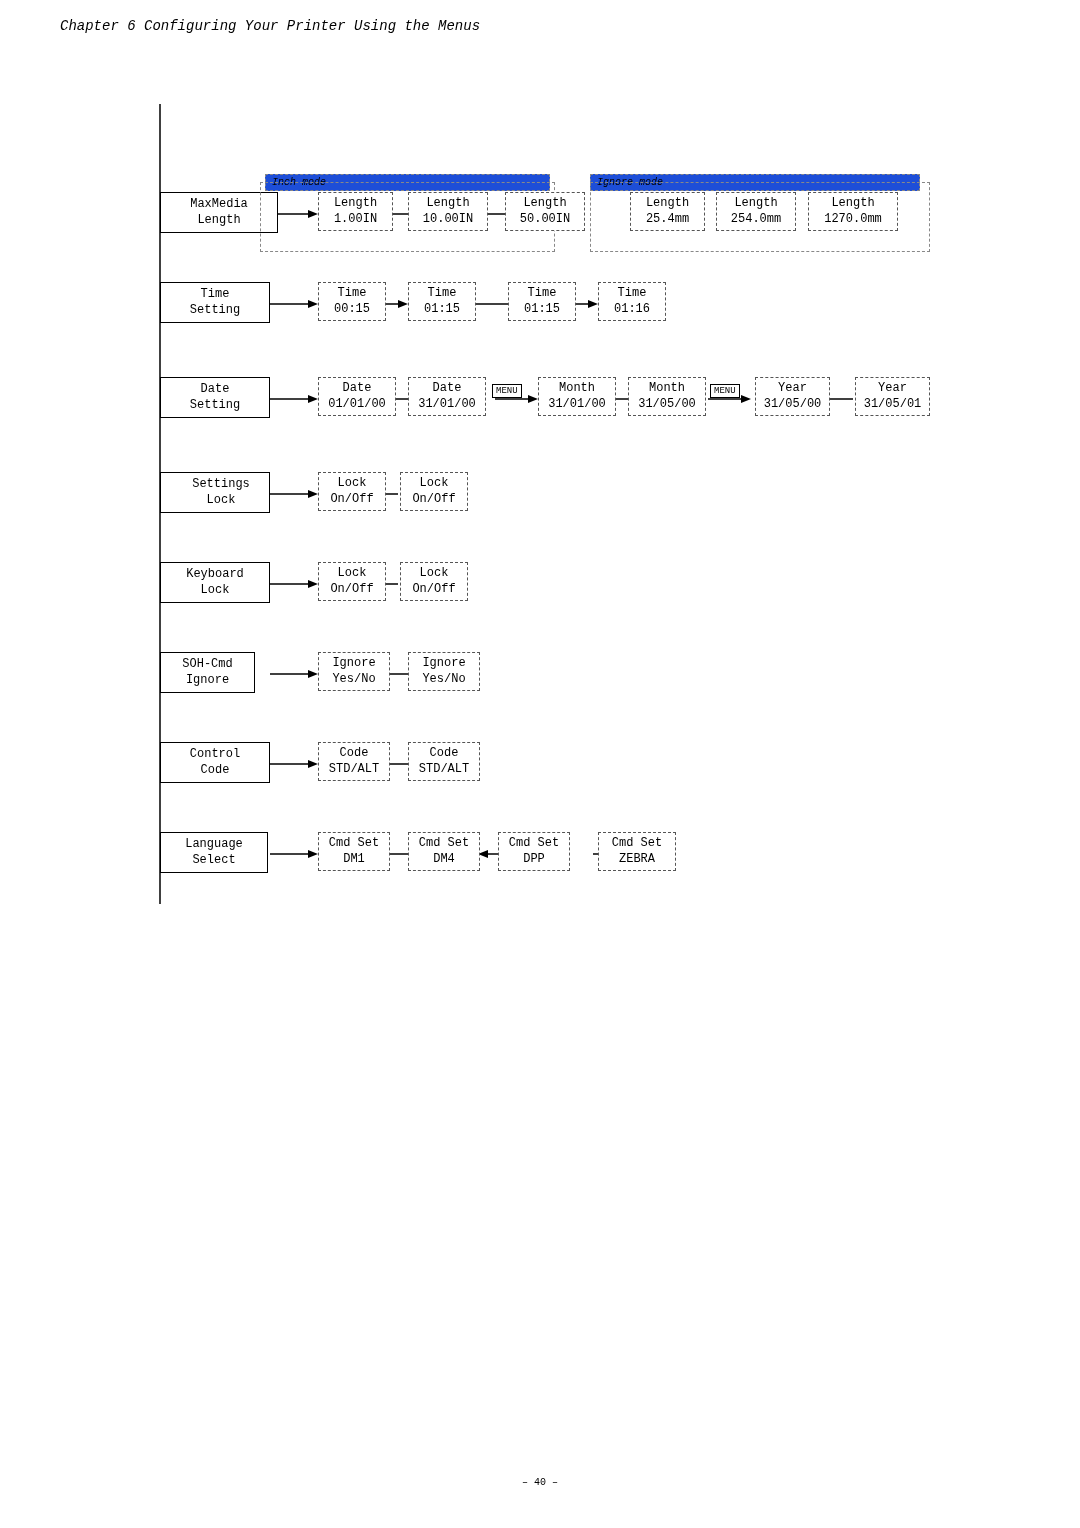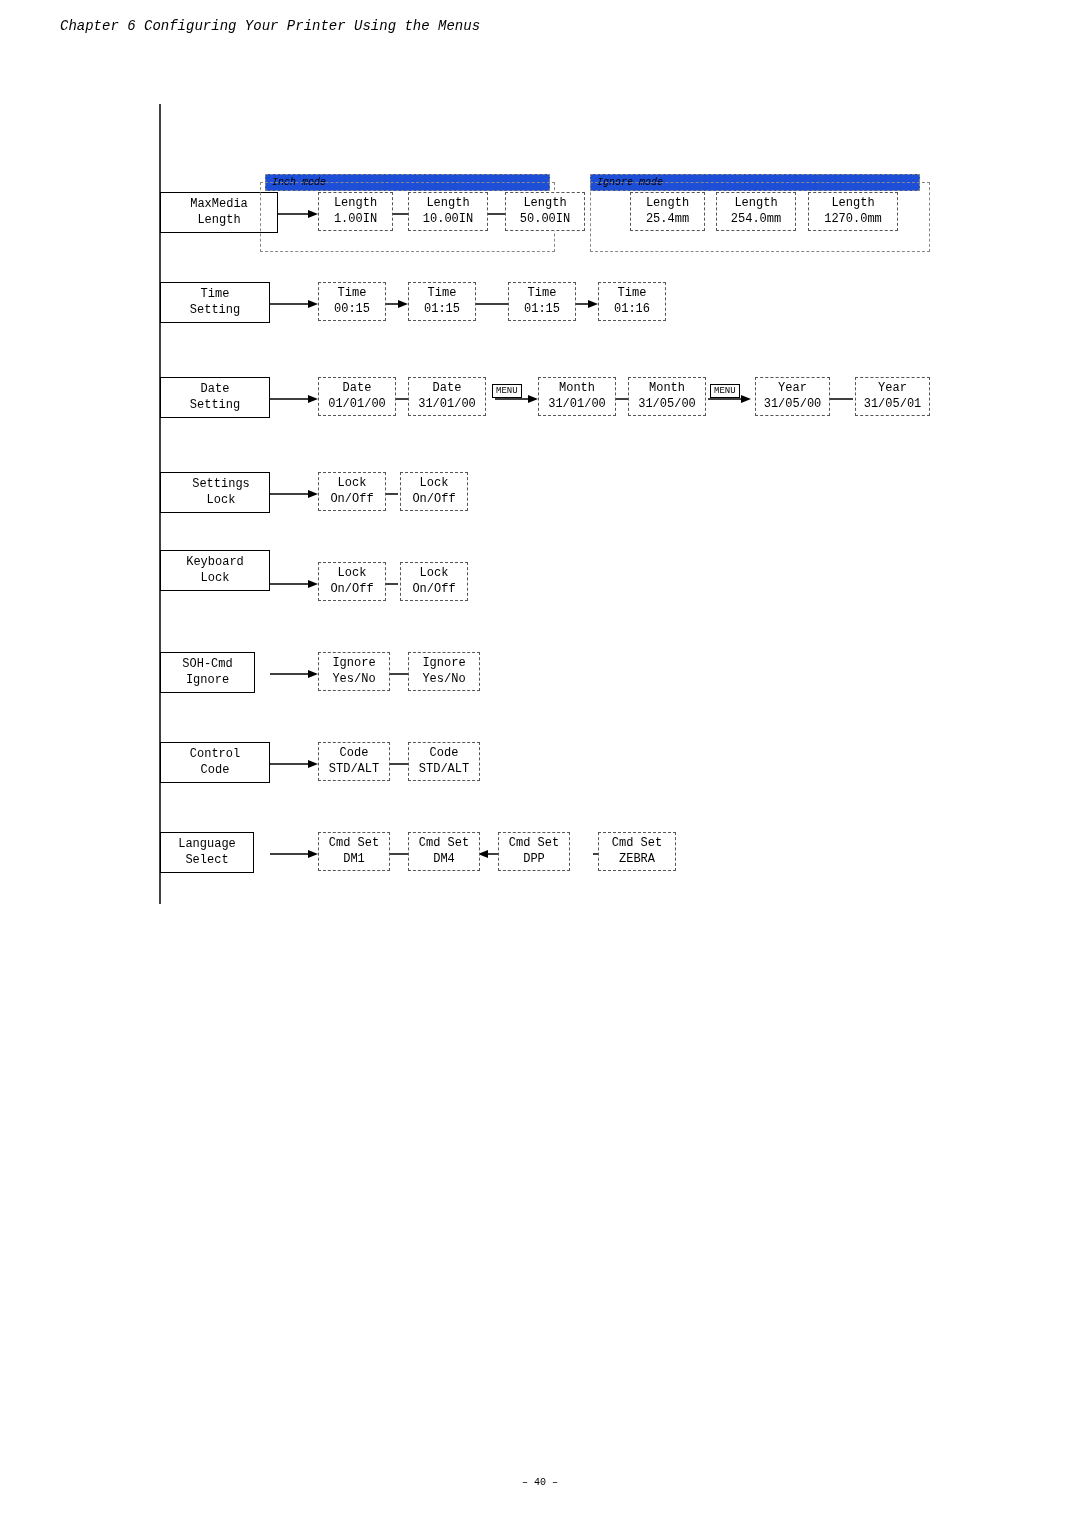--- a/index.html
+++ b/index.html
@@ -178,27 +178,27 @@
   </svg>
 
   <div class="nav-box" style="left:100px; top:118px; width:118px;">MaxMedia<br>Length</div>
 
   <div class="nav-box" style="left:100px; top:208px; width:110px;">Time<br>Setting</div>
 
   <div class="nav-box" style="left:100px; top:303px; width:110px;">Date<br>Setting</div>
 
   <div class="nav-box" style="left:100px; top:398px; width:110px;padding-left:20px;">Settings<br>Lock</div>
 
-  <div class="nav-box" style="left:100px; top:476px; width:110px;">Keyboard<br>Lock</div>
+  <div class="nav-box" style="left:100px; top:488px; width:110px;">Keyboard<br>Lock</div>
 
   <div class="nav-box" style="left:100px; top:578px; width:95px;">SOH-Cmd<br>Ignore</div>
 
   <div class="nav-box" style="left:100px; top:668px; width:110px;">Control<br>Code</div>
 
-  <div class="nav-box" style="left:100px; top:758px; width:94px;">Language<br>Select</div>
+  <div class="nav-box" style="left:100px; top:758px; width:108px;">Language<br>Select</div>
 
   <div style="position:absolute; left:200px; top:108px; width:295px; height:70px; border:1px dashed #888;"></div>
 
   <div style="position:absolute; left:530px; top:108px; width:340px; height:70px; border:1px dashed #888;"></div>
 
   <div class="box box-dashed" style="left:258px; top:118px; width:75px;">Length<br>1.00IN</div>
   <div class="box box-dashed" style="left:348px; top:118px; width:80px;">Length<br>10.00IN</div>
   <div class="box box-dashed" style="left:445px; top:118px; width:80px;">Length<br>50.00IN</div>
   <div class="box box-dashed" style="left:570px; top:118px; width:75px;">Length<br>25.4mm</div>
   <div class="box box-dashed" style="left:656px; top:118px; width:80px;">Length<br>254.0mm</div>

